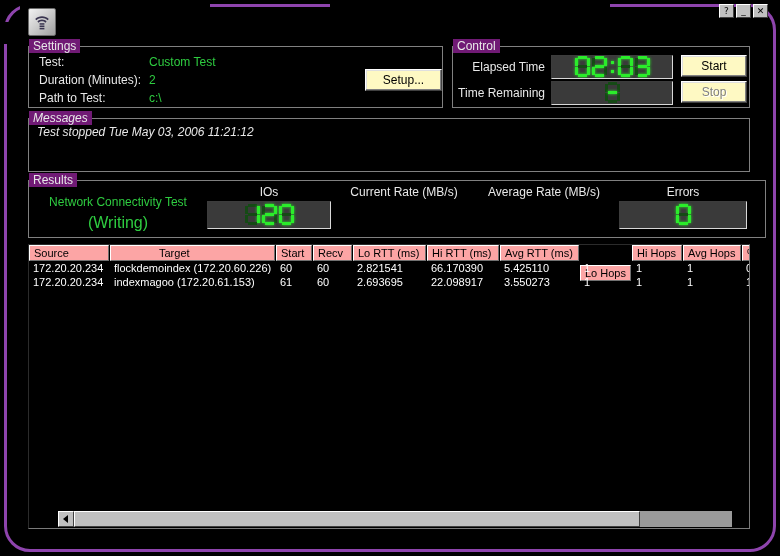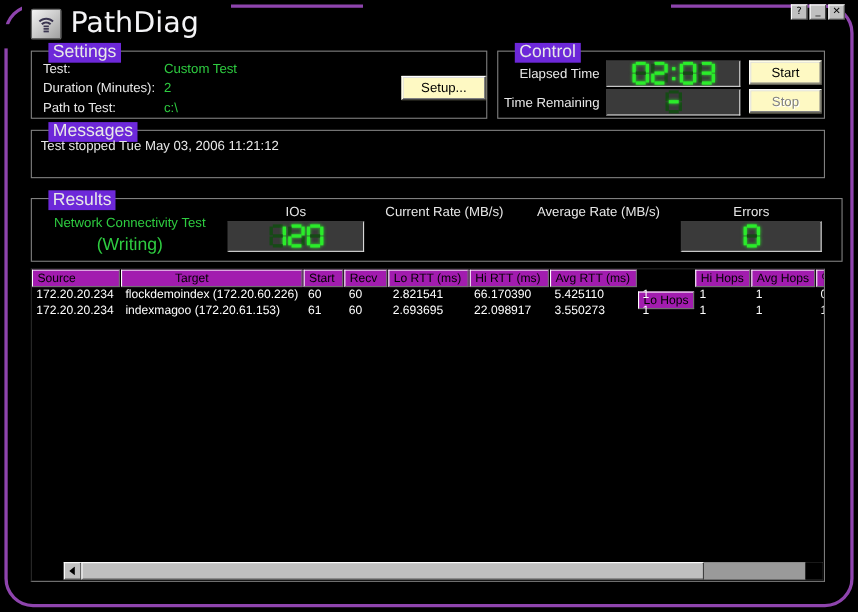--- a/index.html
+++ b/index.html
@@ -46,22 +46,22 @@
     border-right:1px solid #404040; border-bottom:1px solid #404040;
     font-size:9px; line-height:12px; text-align:center; color:#000;
     font-family:"DejaVu Sans", sans-serif; cursor:default;
   }
 
   
   .group{
     position:absolute; border:1px solid #808080; background:#000;
   }
   .group > .legend{
-    position:absolute; top:-8px; left:15px; padding:0 4px;
-    background:#6d28d9; color:#e8e8e8; font-size:16px;
+    position:absolute; top:-8px; left:0; padding:0 4px;
+    background:#701a75; color:#e8e8e8; font-size:12px;
     font-family:"Liberation Sans", sans-serif; white-space:nowrap;
   }
 
   
   #settings{ left:28px; top:46px; width:415px; height:62px; }
   .set-row{ position:absolute; font-size:12px; color:#e8e8e8; white-space:nowrap; }
   .set-val{ color:#2ecc40; }
   #set-r1{ left:10px; top:8px; }
   #set-r2{ left:10px; top:26px; }
   #set-r3{ left:10px; top:44px; }
@@ -89,21 +89,21 @@
     display:flex; align-items:center; justify-content:center;
     overflow:hidden;
   }
   .lcd .segs{ display:flex; align-items:center; }
   #lcd-elapsed{ left:98px; top:8px; width:122px; height:24px; }
   #lcd-remaining{ left:98px; top:34px; width:122px; height:24px; }
   #start-btn{ position:absolute; left:228px; top:8px; width:66px; height:22px; line-height:20px; }
   #stop-btn { position:absolute; left:228px; top:34px; width:66px; height:22px; line-height:20px; }
 
   
-  #messages{ left:28px; top:118px; width:722px; height:44px; }
+  #messages{ left:28px; top:118px; width:722px; height:54px;font-style:italic; }
   #msg-text{ position:absolute; left:8px; top:6px; font-size:12px; color:#e8e8e8; }
 
   
   #results{ left:28px; top:180px; width:738px; height:58px; }
   .res-head{ position:absolute; top:4px; font-size:12px; color:#e8e8e8; text-align:center; }
   #rh-ios  { left:178px; width:124px; }
   #rh-cur  { left:310px; width:130px; }
   #rh-avg  { left:448px; width:134px; }
   #rh-err  { left:590px; width:128px; }
   .res-name{
@@ -119,21 +119,21 @@
 
   
   #grid{
     position:absolute; left:28px; top:244px; width:722px; height:285px;
     background:#000; border-top:1px solid #2b2b2b; border-left:1px solid #2b2b2b;
     border-right:1px solid #7a7a7a; border-bottom:1px solid #7a7a7a;
     overflow:hidden;
   }
   #grid-head{ display:flex; height:16px; background:#000; }
   .hcell{
-    height:16px; background:#a21caf; color:#000; font-size:11px;
+    height:16px; background:#fca5a5; color:#000; font-size:11px;
     line-height:15px; padding-left:4px; margin-right:1px;
     border-top:1px solid #fff; border-left:1px solid #fff;
     border-right:1px solid #707070; border-bottom:1px solid #707070;
     overflow:hidden; white-space:nowrap; cursor:default;
     font-family:"Liberation Sans", sans-serif;
   }
   .grow{ display:flex; height:14px; }
   .gcell{
     height:14px; font-size:11px; line-height:14px; color:#fff;
     padding-left:4px; margin-right:1px; overflow:hidden; white-space:nowrap;
@@ -197,21 +197,20 @@
       <svg width="20" height="20" viewBox="0 0 20 20">
         <g fill="#3a3550">
           <path d="M10 4.2c2.6 0 5 1 6.8 2.7l-1.2 1.3C14.1 6.8 12.1 6 10 6S5.9 6.8 4.4 8.2L3.2 6.9C5 5.2 7.4 4.2 10 4.2z"></path>
           <path d="M10 7.6c1.8 0 3.4.7 4.6 1.8l-1.2 1.3c-.9-.9-2.1-1.4-3.4-1.4s-2.5.5-3.4 1.4L5.4 9.4C6.6 8.3 8.2 7.6 10 7.6z"></path>
           <rect x="7.6" y="11.2" width="4.8" height="1.5"></rect>
           <rect x="7.6" y="13.5" width="4.8" height="1.5"></rect>
           <rect x="7.6" y="15.8" width="4.8" height="1.6"></rect>
         </g>
       </svg>
     </div>
-    <div class="app-title">PathDiag</div>
     <div class="win-btns">
       <div class="win-btn">?</div>
       <div class="win-btn">_</div>
       <div class="win-btn">✕</div>
     </div>
   </div>
 
   <div class="group" id="settings">
     <div class="legend">Settings</div>
 

